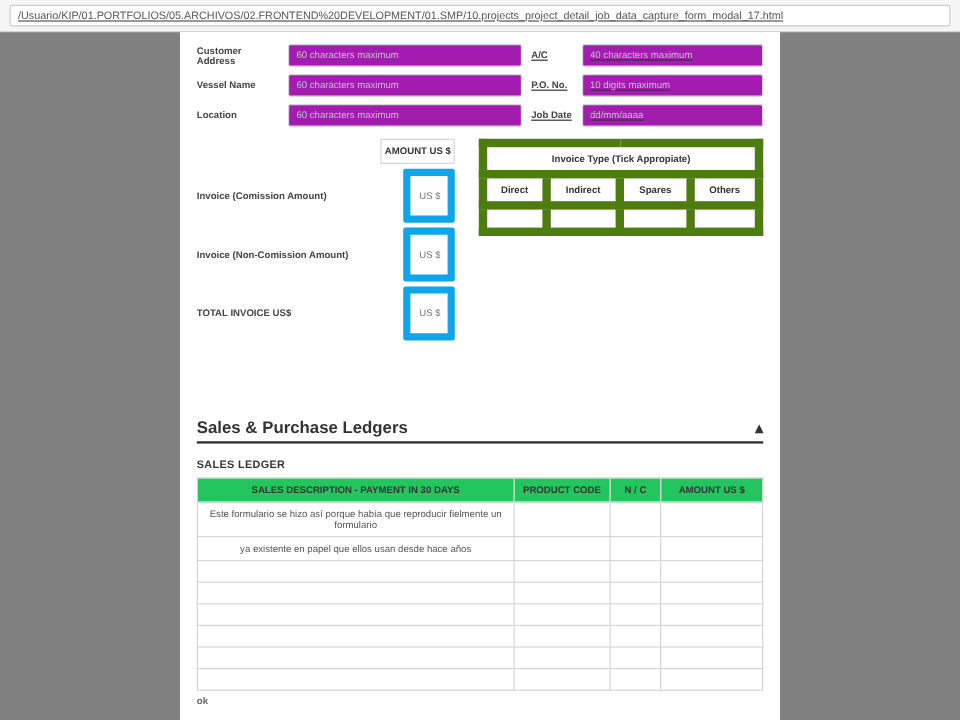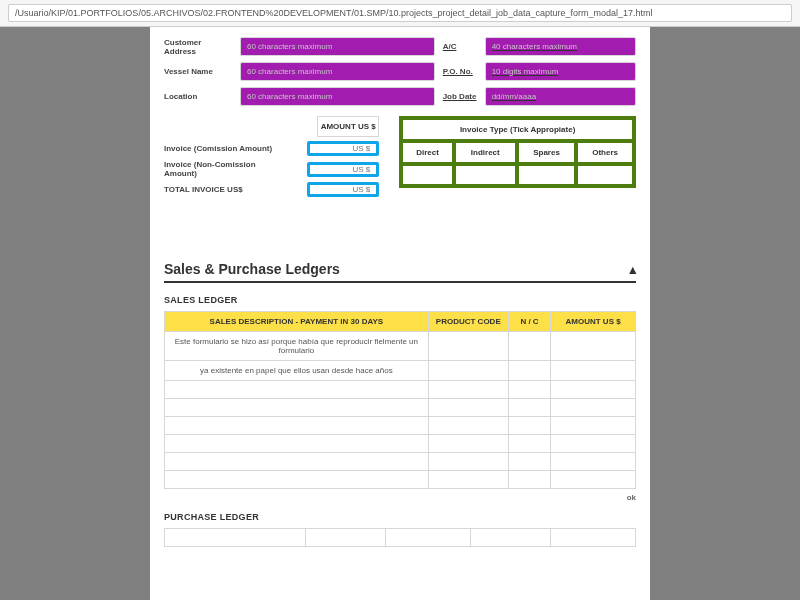--- a/index.html
+++ b/index.html
@@ -15,20 +15,21 @@
     padding: 4px 8px;
   }
   .url-bar {
     background: #fff;
     border: 1px solid #ccc;
     border-radius: 2px;
     padding: 3px 6px;
     font-size: 9px;
     color: #555;
     width: 100%;
+    text-decoration: underline;
   }
   .viewport {
     background: #808080;
     display: flex;
     justify-content: center;
     padding: 0;
     height: calc(600px - 26px);
     overflow: hidden;
   }
   .page {
@@ -63,32 +64,32 @@
     padding: 5px 0;
     text-align: center;
     font-size: 8px;
     font-weight: bold;
     width: 62px;
     margin-left: auto;
   }
   .amt-row { display: flex; align-items: center; margin-top: 4px; gap: 19px; }
   .amt-lbl { font-size: 8px; font-weight: bold; color: #444; flex: 1; }
   .amt-inp {
-    width: 72px;
-    border: 3px solid #0ea5e9;
+    width: 43px;
+    border: 6px solid #0ea5e9;
     border-radius: 2px;
-    padding: 0 6px;
+    padding: 12px 6px;
     font-size: 8px;
     text-align: right;
     color: #c4c4c4;
   }
   .invoice-type { flex: 1.1; }
   .it-table { width: 100%; border-collapse: collapse; }
   .it-table th, .it-table td {
-    border: 4px solid #4d7c0f;
+    border: 7px solid #4d7c0f;
     font-size: 8px;
     text-align: center;
     padding: 5px 2px;
   }
   .it-table th { font-weight: bold; }
   .it-table td { height: 22px; }
   
   .section-header {
     display: flex;
     justify-content: space-between;
@@ -102,23 +103,23 @@
   .chevron { font-size: 13px; font-weight: bold; }
   .sub-title { font-size: 9px; font-weight: bold; margin: 10px 0 6px 0; letter-spacing: .3px; }
   
   .ledger-table { width: 100%; border-collapse: collapse; }
   .ledger-table th, .ledger-table td {
     border: 1px solid #d6d6d6;
     font-size: 8px;
     padding: 5px 4px;
     text-align: center;
   }
-  .ledger-table th { text-align: center; font-weight: bold; background: #fde047; }
+  .ledger-table th { text-align: center; font-weight: bold; background: #22c55e; }
   .ledger-table td { height: 18px; color: #555; }
-  .ok-row { text-align: right; font-size: 8px; margin-top: 4px; color: #666; font-weight: bold; }
+  .ok-row { text-align: left; font-size: 8px; margin-top: 4px; color: #666; font-weight: bold; }
 </style>
 </head>
 <body>
 
 <div class="browser-chrome">
   <div class="url-bar">/Usuario/KIP/01.PORTFOLIOS/05.ARCHIVOS/02.FRONTEND%20DEVELOPMENT/01.SMP/10.projects_project_detail_job_data_capture_form_modal_17.html</div>
 </div>
 
 <div class="viewport">
   <div class="page">

